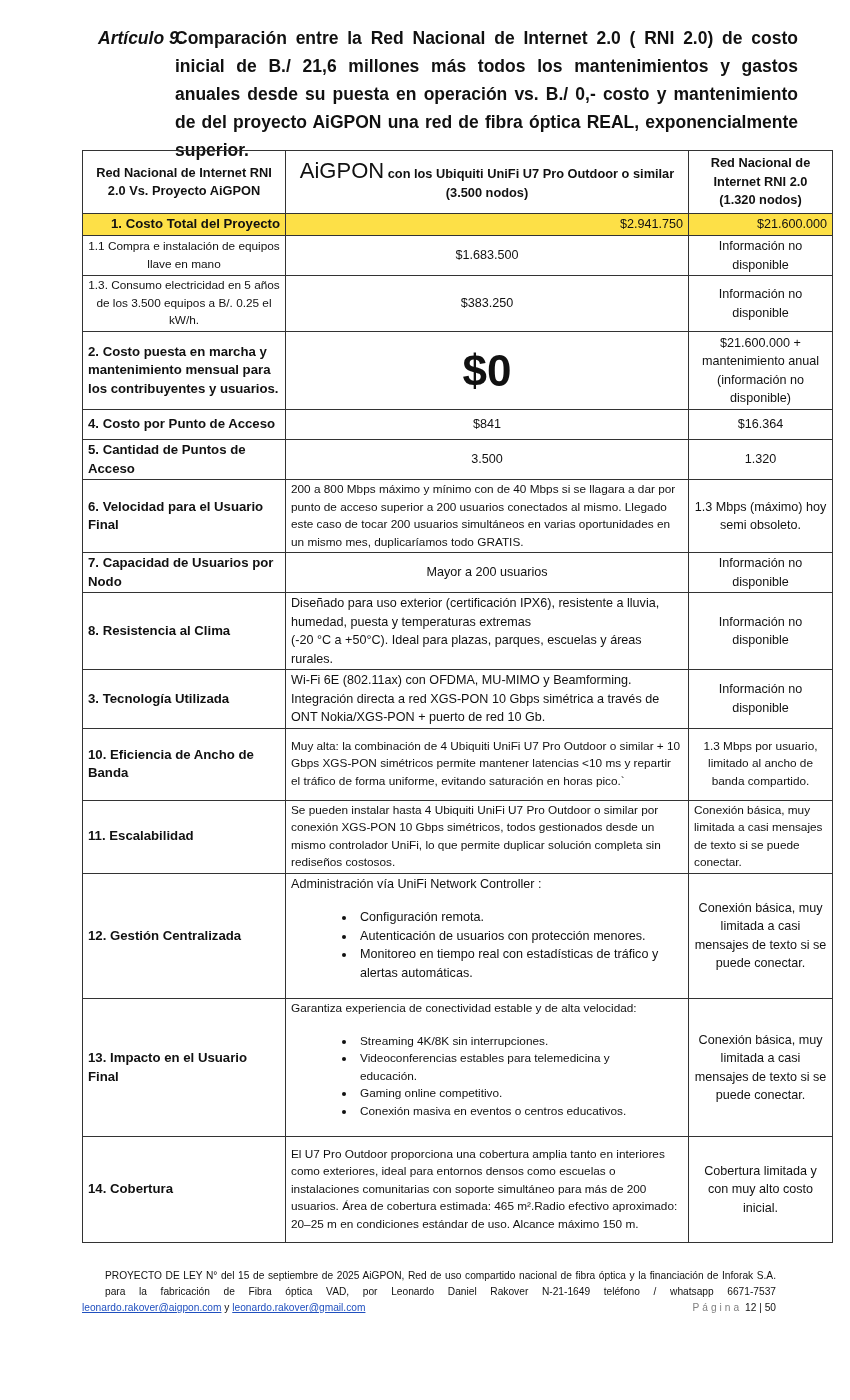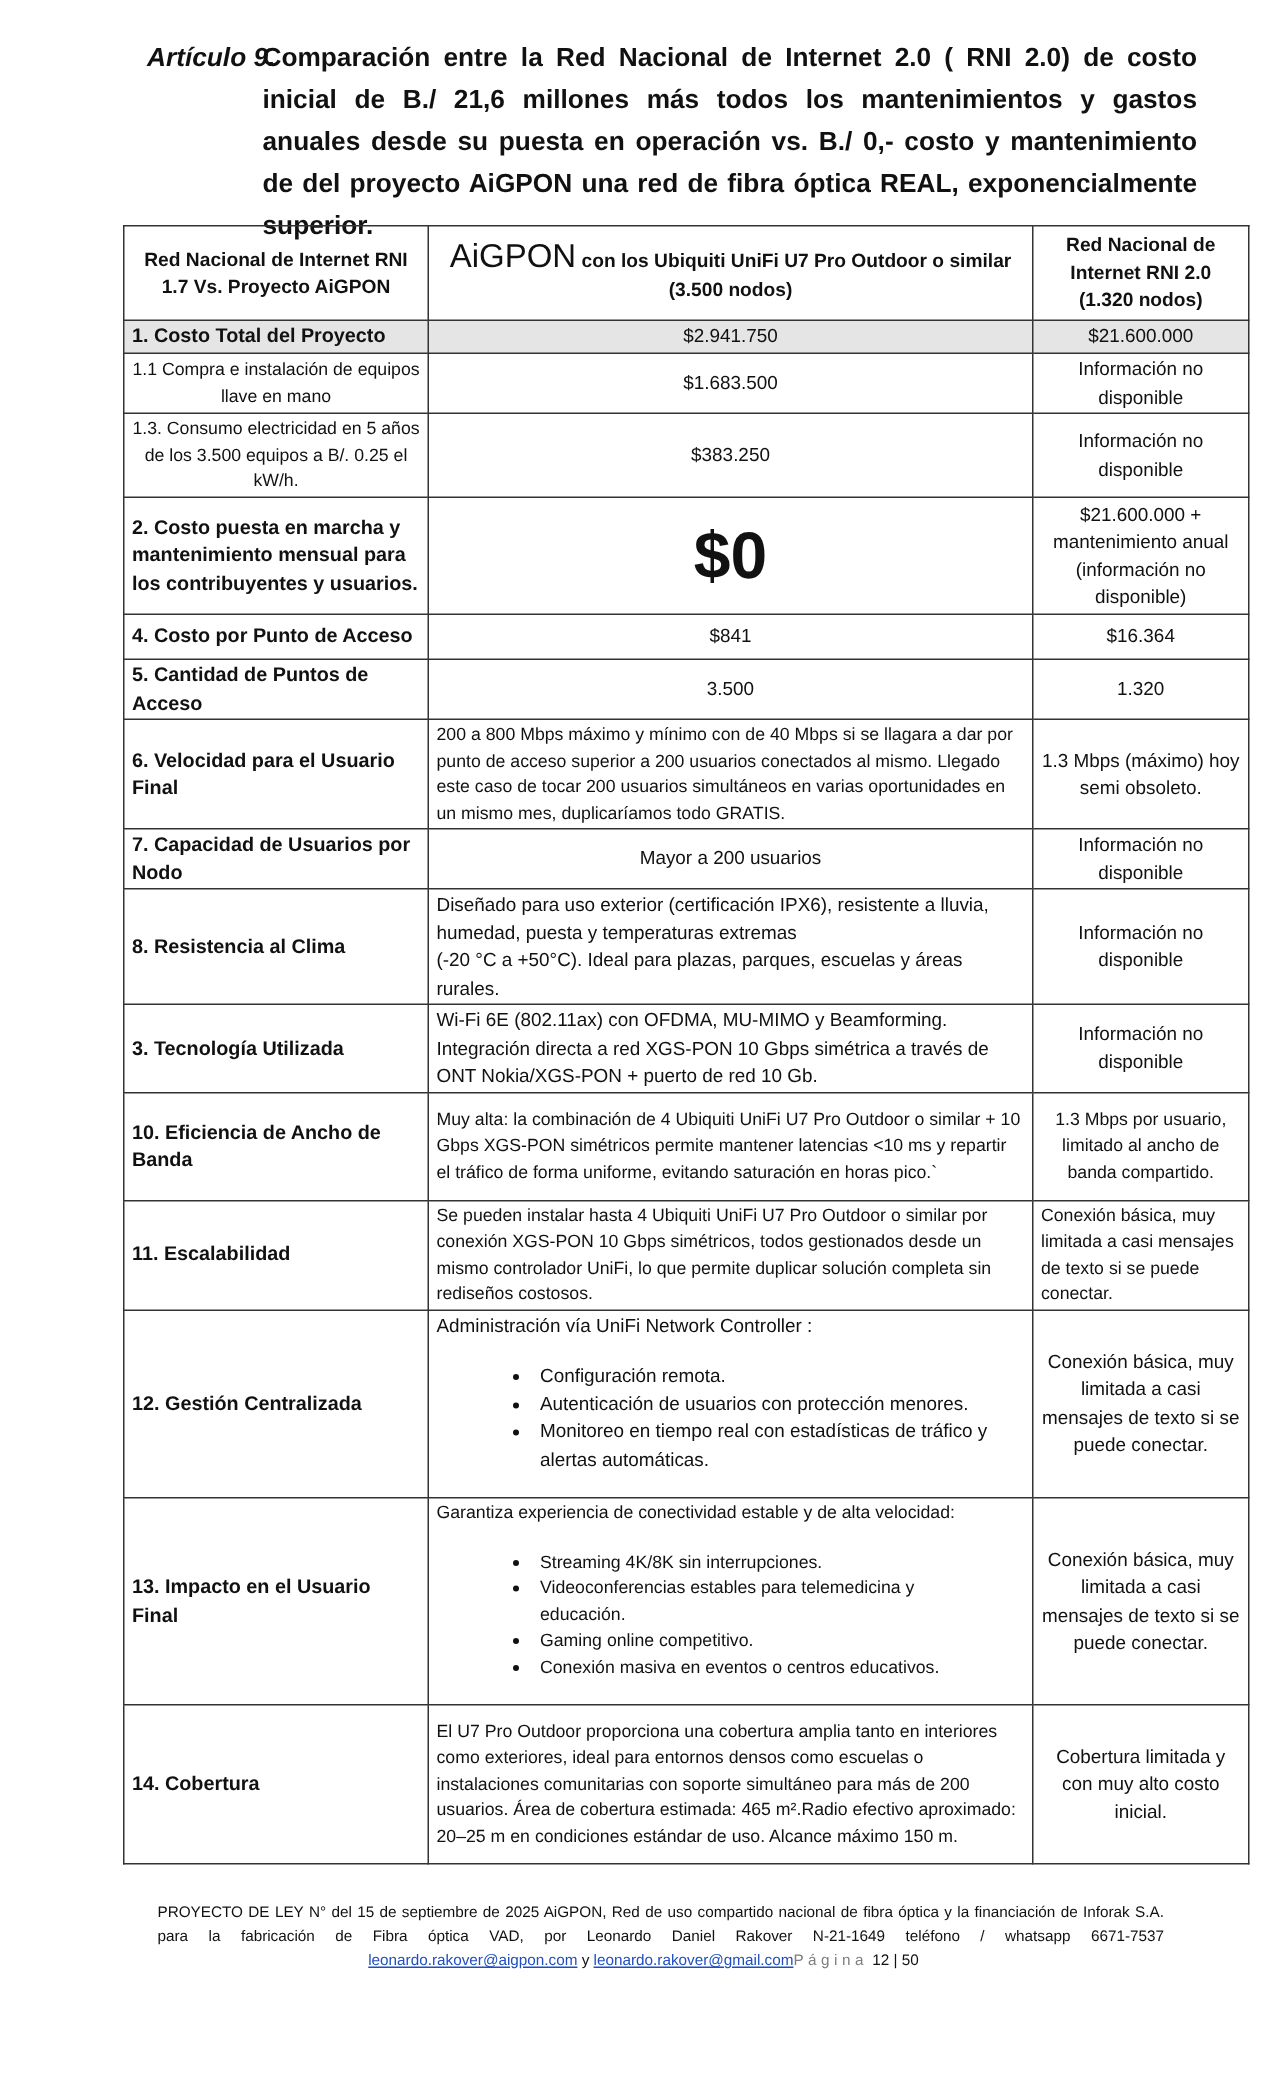--- a/index.html
+++ b/index.html
@@ -6,52 +6,52 @@
   body { width: 850px; height: 1400px; position: relative; font-family: "Liberation Sans", sans-serif; color: #111; overflow: hidden; }
   .heading { position: absolute; left: 82px; top: 24px; width: 716px; font-weight: bold; font-size: 17.5px; line-height: 28px; }
   .heading .art { position: absolute; left: 16px; top: 0; width: 92px; font-style: italic; }
   .heading .txt { margin-left: 93px; text-align: justify; text-align-last: left; }
   table.cmp { position: absolute; left: 82px; top: 150px; width: 750px; border-collapse: collapse; table-layout: fixed; font-size: 12.6px; line-height: 18.5px; }
   table.cmp td, table.cmp th { border: 1.5px solid #333; vertical-align: middle; padding: 1px 5px; }
   table.cmp th { font-weight: bold; text-align: center; font-size: 12.8px; }
   col.c1 { width: 203px; } col.c2 { width: 403px; } col.c3 { width: 144px; }
   .hdr-row { height: 63px; }
   .brand { font-size: 22px; font-weight: normal; }
-  .hl td { background: #e5e5e5; }
+  .hl td { background: #fde047; text-align: right; }
   .bold { font-weight: bold; font-size: 13.2px; }
   .small { font-size: 11.8px; line-height: 17.5px; text-align: center; }
   .center { text-align: center; }
   .left { text-align: left; }
   .zero { font-size: 44px; font-weight: bold; line-height: 50px; text-align: center; }
   ul.bl { margin: 15px; padding-left: 50px; }
   ul.bl li { list-style: disc; padding-left: 4px; }
   .footer { position: absolute; left: 82px; top: 1268px; width: 694px; font-size: 10.2px; line-height: 16px; color: #111; }
   .footer .line { text-align: justify; text-align-last: justify; padding-left: 23px; }
-  .footer .last { display: flex; justify-content: center; }
+  .footer .last { display: flex; justify-content: space-between; }
   .footer a { color: #1f4fbf; text-decoration: underline; }
   .pg { color: #7f7f7f; letter-spacing: 3px; }
   .pgnum { color: #111; letter-spacing: 0; }
 </style>
 </head>
 <body>
 
 <div class="heading">
   <div class="art">Artículo 9.</div>
   <div class="txt">Comparación entre la Red Nacional de Internet 2.0 ( RNI 2.0) de costo inicial de B./ 21,6 millones más todos los mantenimientos y gastos anuales desde su puesta en operación vs. B./ 0,-  costo y mantenimiento de  del  proyecto AiGPON una red de fibra óptica REAL, exponencialmente superior.</div>
 </div>
 
 <table class="cmp">
   <colgroup>
       <col class="c1">
       <col class="c2">
       <col class="c3">
     </colgroup>
   <tbody>
       <tr class="hdr-row">
-    <th>Red Nacional de Internet RNI 1.7    Vs. Proyecto AiGPON</th>
+    <th>Red Nacional de Internet RNI 2.0    Vs. Proyecto AiGPON</th>
     <th><span class="brand">AiGPON</span><span> con los Ubiquiti UniFi U7 Pro Outdoor o similar (3.500 nodos)</span></th>
     <th>Red Nacional de Internet RNI 2.0 (1.320 nodos)</th>
   </tr>
   <tr class="hl" style="height:22px">
     <td class="bold">1. Costo Total del Proyecto</td>
     <td class="center">$2.941.750</td>
     <td class="center">$21.600.000</td>
   </tr>
   <tr style="height:38px">
     <td class="small">1.1 Compra e instalación de equipos llave en mano</td>

